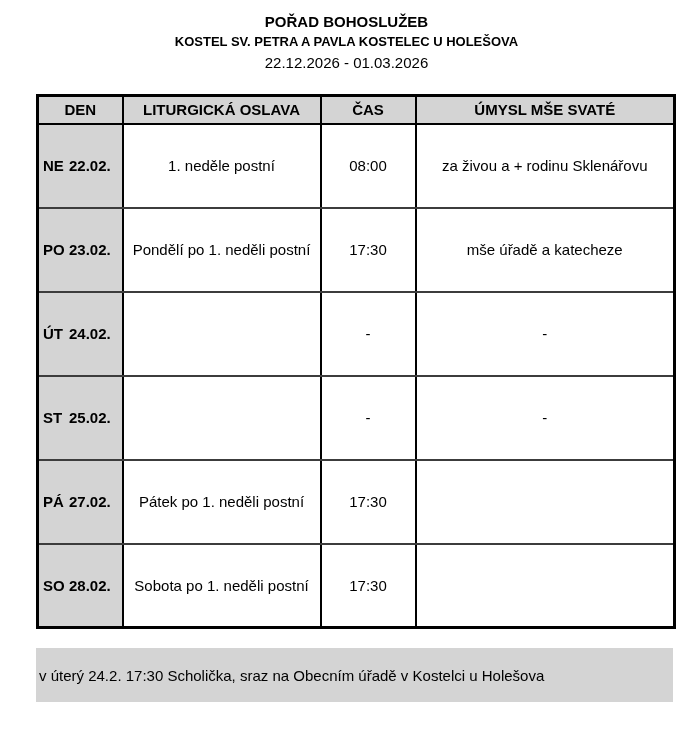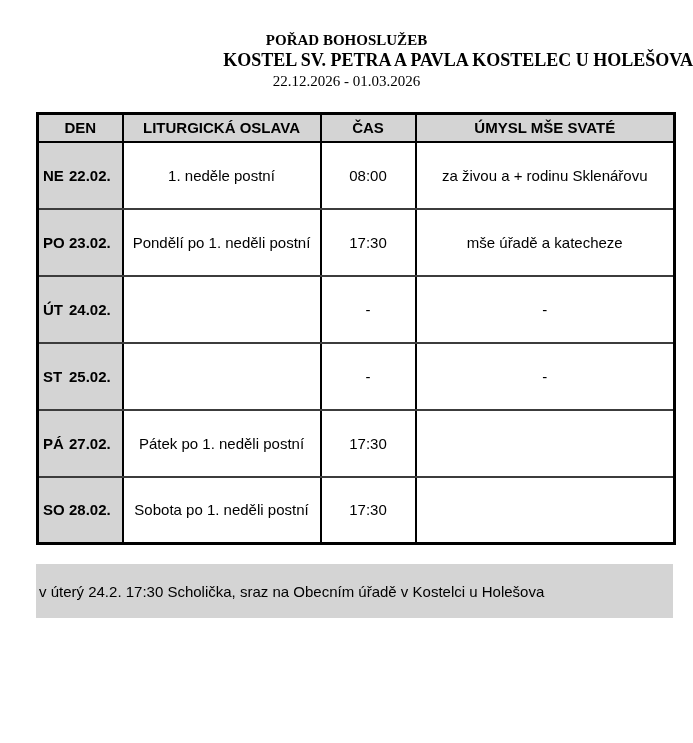--- a/index.html
+++ b/index.html
@@ -6,33 +6,31 @@
   html, body {
     width: 693px;
     height: 743px;
     background: #ffffff;
     color: #000000;
     font-family: "Liberation Sans", sans-serif;
     overflow: hidden;
   }
   .doc-header {
     text-align: center;
-    padding-top: 30px;
-    font-family: Liberation Serif, serif;
+    padding-top: 12px;
   }
   .doc-title {
     font-size: 15px;
     font-weight: bold;
     line-height: 20px;
   }
   .doc-subtitle {
-    font-size: 18px;
+    font-size: 13px;
     font-weight: bold;
     line-height: 20px;
-    text-align: right;
   }
   .doc-daterange {
     font-size: 15px;
     font-weight: normal;
     line-height: 22px;
   }
   table.schedule-table {
     margin: 20px 0 0 36px;
     width: 637px;
     border-collapse: collapse;
@@ -45,21 +43,21 @@
     font-weight: bold;
     height: 28px;
     text-align: center;
     vertical-align: middle;
     border-left: 2px solid #000;
     border-right: 2px solid #000;
     border-bottom: 2px solid #000;
   }
   .schedule-table td {
     font-size: 15px;
-    height: 67px;
+    height: 84px;
     text-align: center;
     vertical-align: middle;
     border-left: 2px solid #000;
     border-right: 2px solid #000;
     border-top: 2px solid #3c3c3c;
     border-bottom: 2px solid #3c3c3c;
     background: #ffffff;
     overflow: hidden;
     white-space: nowrap;
   }

